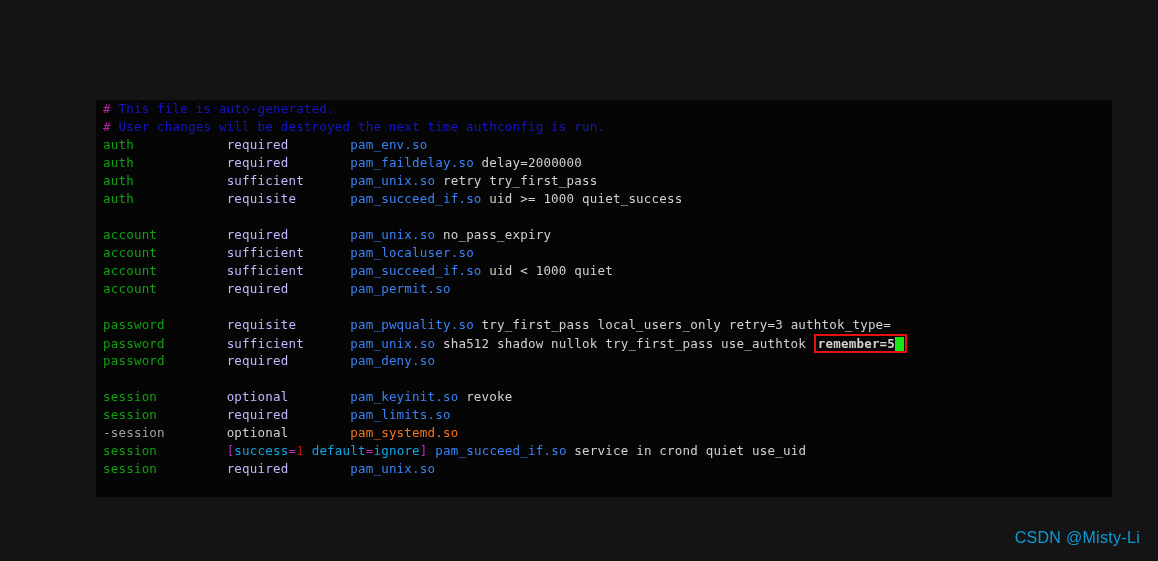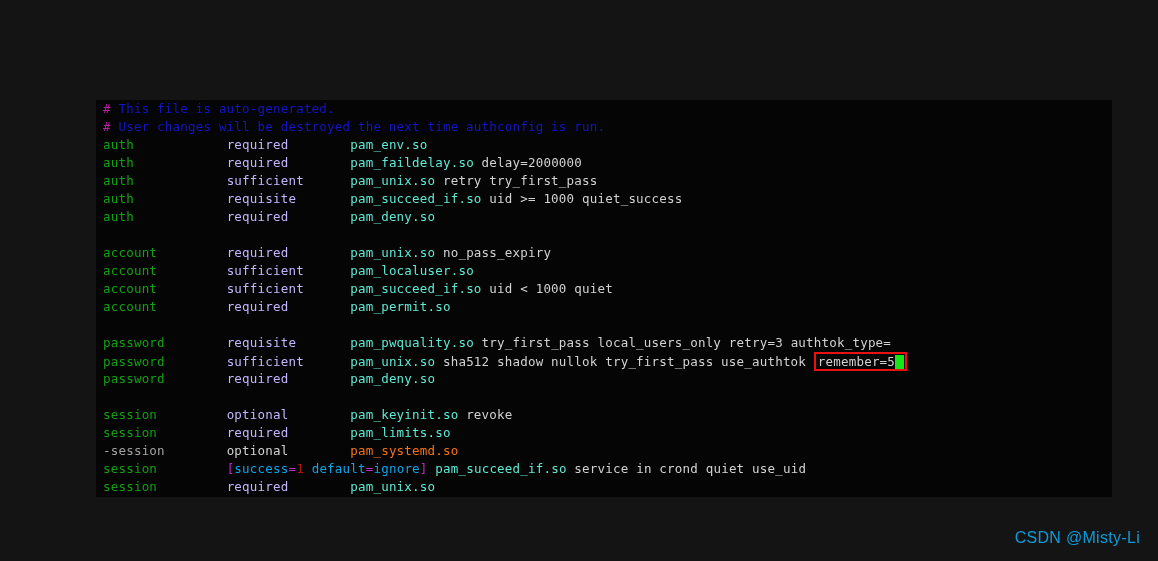--- a/index.html
+++ b/index.html
@@ -47,39 +47,40 @@
   .line.blank {
     height: 18px;
   }
 
   
   .tok-comment   { color: #1414c8; }
   .tok-hash      { color: #b3219b; }
   .tok-type      { color: #11a011; }
   .tok-type-neg  { color: #a3a3a3; }
   .tok-ctrl      { color: #c4b5fd; }
-  .tok-module    { color: #5eead4; }
+  .tok-module    { color: #3b82f6; }
   .tok-arg       { color: #d2d2d2; }
   .tok-bracket   { color: #bf2bbf; }
   .tok-cyan      { color: #0ea5e9; }
   .tok-eq        { color: #bf2bbf; }
   .tok-num       { color: #b01515; }
   .tok-olive     { color: #f97316; }
   .tok-plainopt  { color: #d2d2d2; }
 
   
   .hl-box {
     display: inline-block;
     border: 2px solid #be185d;
     padding: 0px 1px 0px 2px;
     margin: 0;
     line-height: 15px;
     position: relative;
     top: 0px;
     vertical-align: baseline;
+    font-weight: bold;
   }
   .cursor-block {
     display: inline-block;
     width: 9px;
     height: 14px;
     background: #16e616;
     vertical-align: -3px;
   }
 
   
@@ -100,21 +101,20 @@
 <div id="screen">
 
   <div id="terminal">
 
   <div class="line"><span class="tok-hash">#</span><span class="tok-comment"> This file is auto-generated.</span></div>
       <div class="line"><span class="tok-hash">#</span><span class="tok-comment"> User changes will be destroyed the next time authconfig is run.</span></div>
       <div class="line"><span class="tok-type">auth            </span><span class="tok-ctrl">required        </span><span class="tok-module">pam_env.so</span></div>
       <div class="line"><span class="tok-type">auth            </span><span class="tok-ctrl">required        </span><span class="tok-module">pam_faildelay.so</span><span class="tok-arg"> delay=2000000</span></div>
       <div class="line"><span class="tok-type">auth            </span><span class="tok-ctrl">sufficient      </span><span class="tok-module">pam_unix.so</span><span class="tok-arg"> retry try_first_pass</span></div>
       <div class="line"><span class="tok-type">auth            </span><span class="tok-ctrl">requisite       </span><span class="tok-module">pam_succeed_if.so</span><span class="tok-arg"> uid &gt;= 1000 quiet_success</span></div>
-      <div class="line"><span class="tok-type">auth            </span><span class="tok-ctrl">required        </span><span class="tok-module">pam_deny.so</span></div>
       <div class="line blank">&nbsp;</div>
       <div class="line"><span class="tok-type">account         </span><span class="tok-ctrl">required        </span><span class="tok-module">pam_unix.so</span><span class="tok-arg"> no_pass_expiry</span></div>
       <div class="line"><span class="tok-type">account         </span><span class="tok-ctrl">sufficient      </span><span class="tok-module">pam_localuser.so</span></div>
       <div class="line"><span class="tok-type">account         </span><span class="tok-ctrl">sufficient      </span><span class="tok-module">pam_succeed_if.so</span><span class="tok-arg"> uid &lt; 1000 quiet</span></div>
       <div class="line"><span class="tok-type">account         </span><span class="tok-ctrl">required        </span><span class="tok-module">pam_permit.so</span></div>
       <div class="line blank">&nbsp;</div>
       <div class="line"><span class="tok-type">password        </span><span class="tok-ctrl">requisite       </span><span class="tok-module">pam_pwquality.so</span><span class="tok-arg"> try_first_pass local_users_only retry=3 authtok_type=</span></div>
       <div class="line"><span class="tok-type">password        </span><span class="tok-ctrl">sufficient      </span><span class="tok-module">pam_unix.so</span><span class="tok-arg"> sha512 shadow nullok try_first_pass use_authtok </span><span class="hl-box" style="border-color: rgb(232, 16, 16);"><span class="tok-arg">remember=5</span><span class="cursor-block" style="background: rgb(22, 230, 22);"></span></span></div>
       <div class="line"><span class="tok-type">password        </span><span class="tok-ctrl">required        </span><span class="tok-module">pam_deny.so</span></div>
       <div class="line blank">&nbsp;</div>

